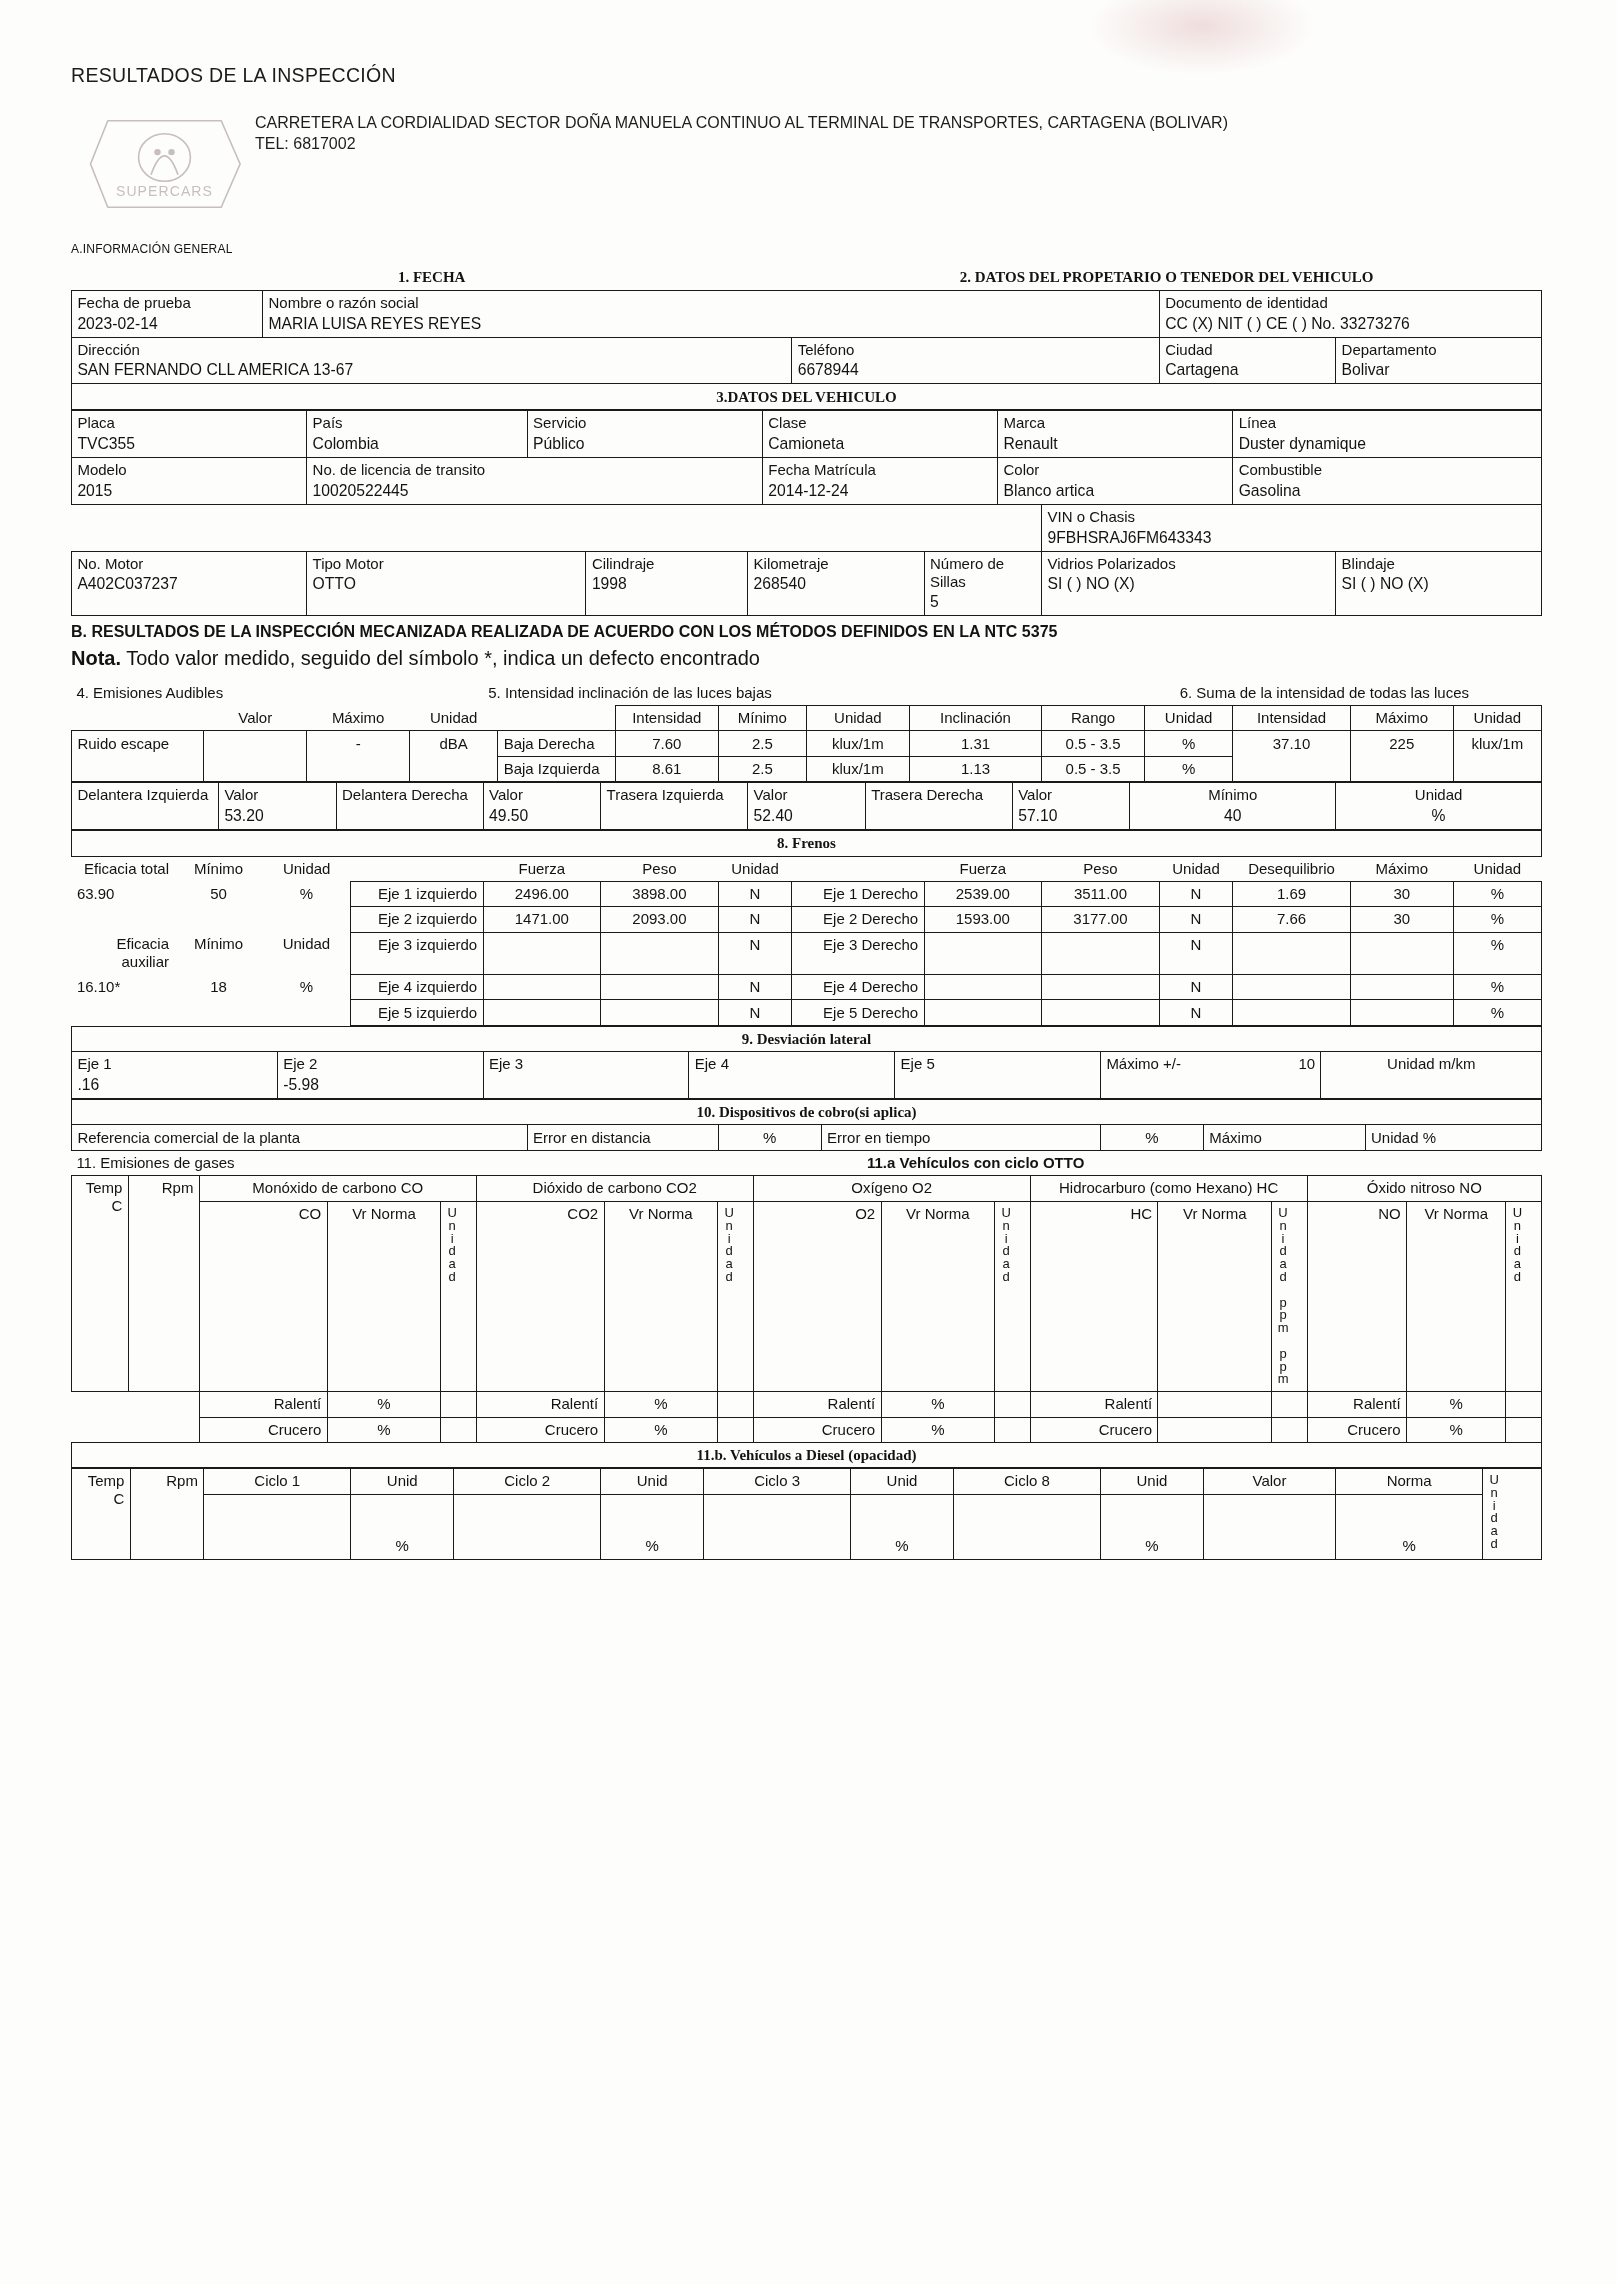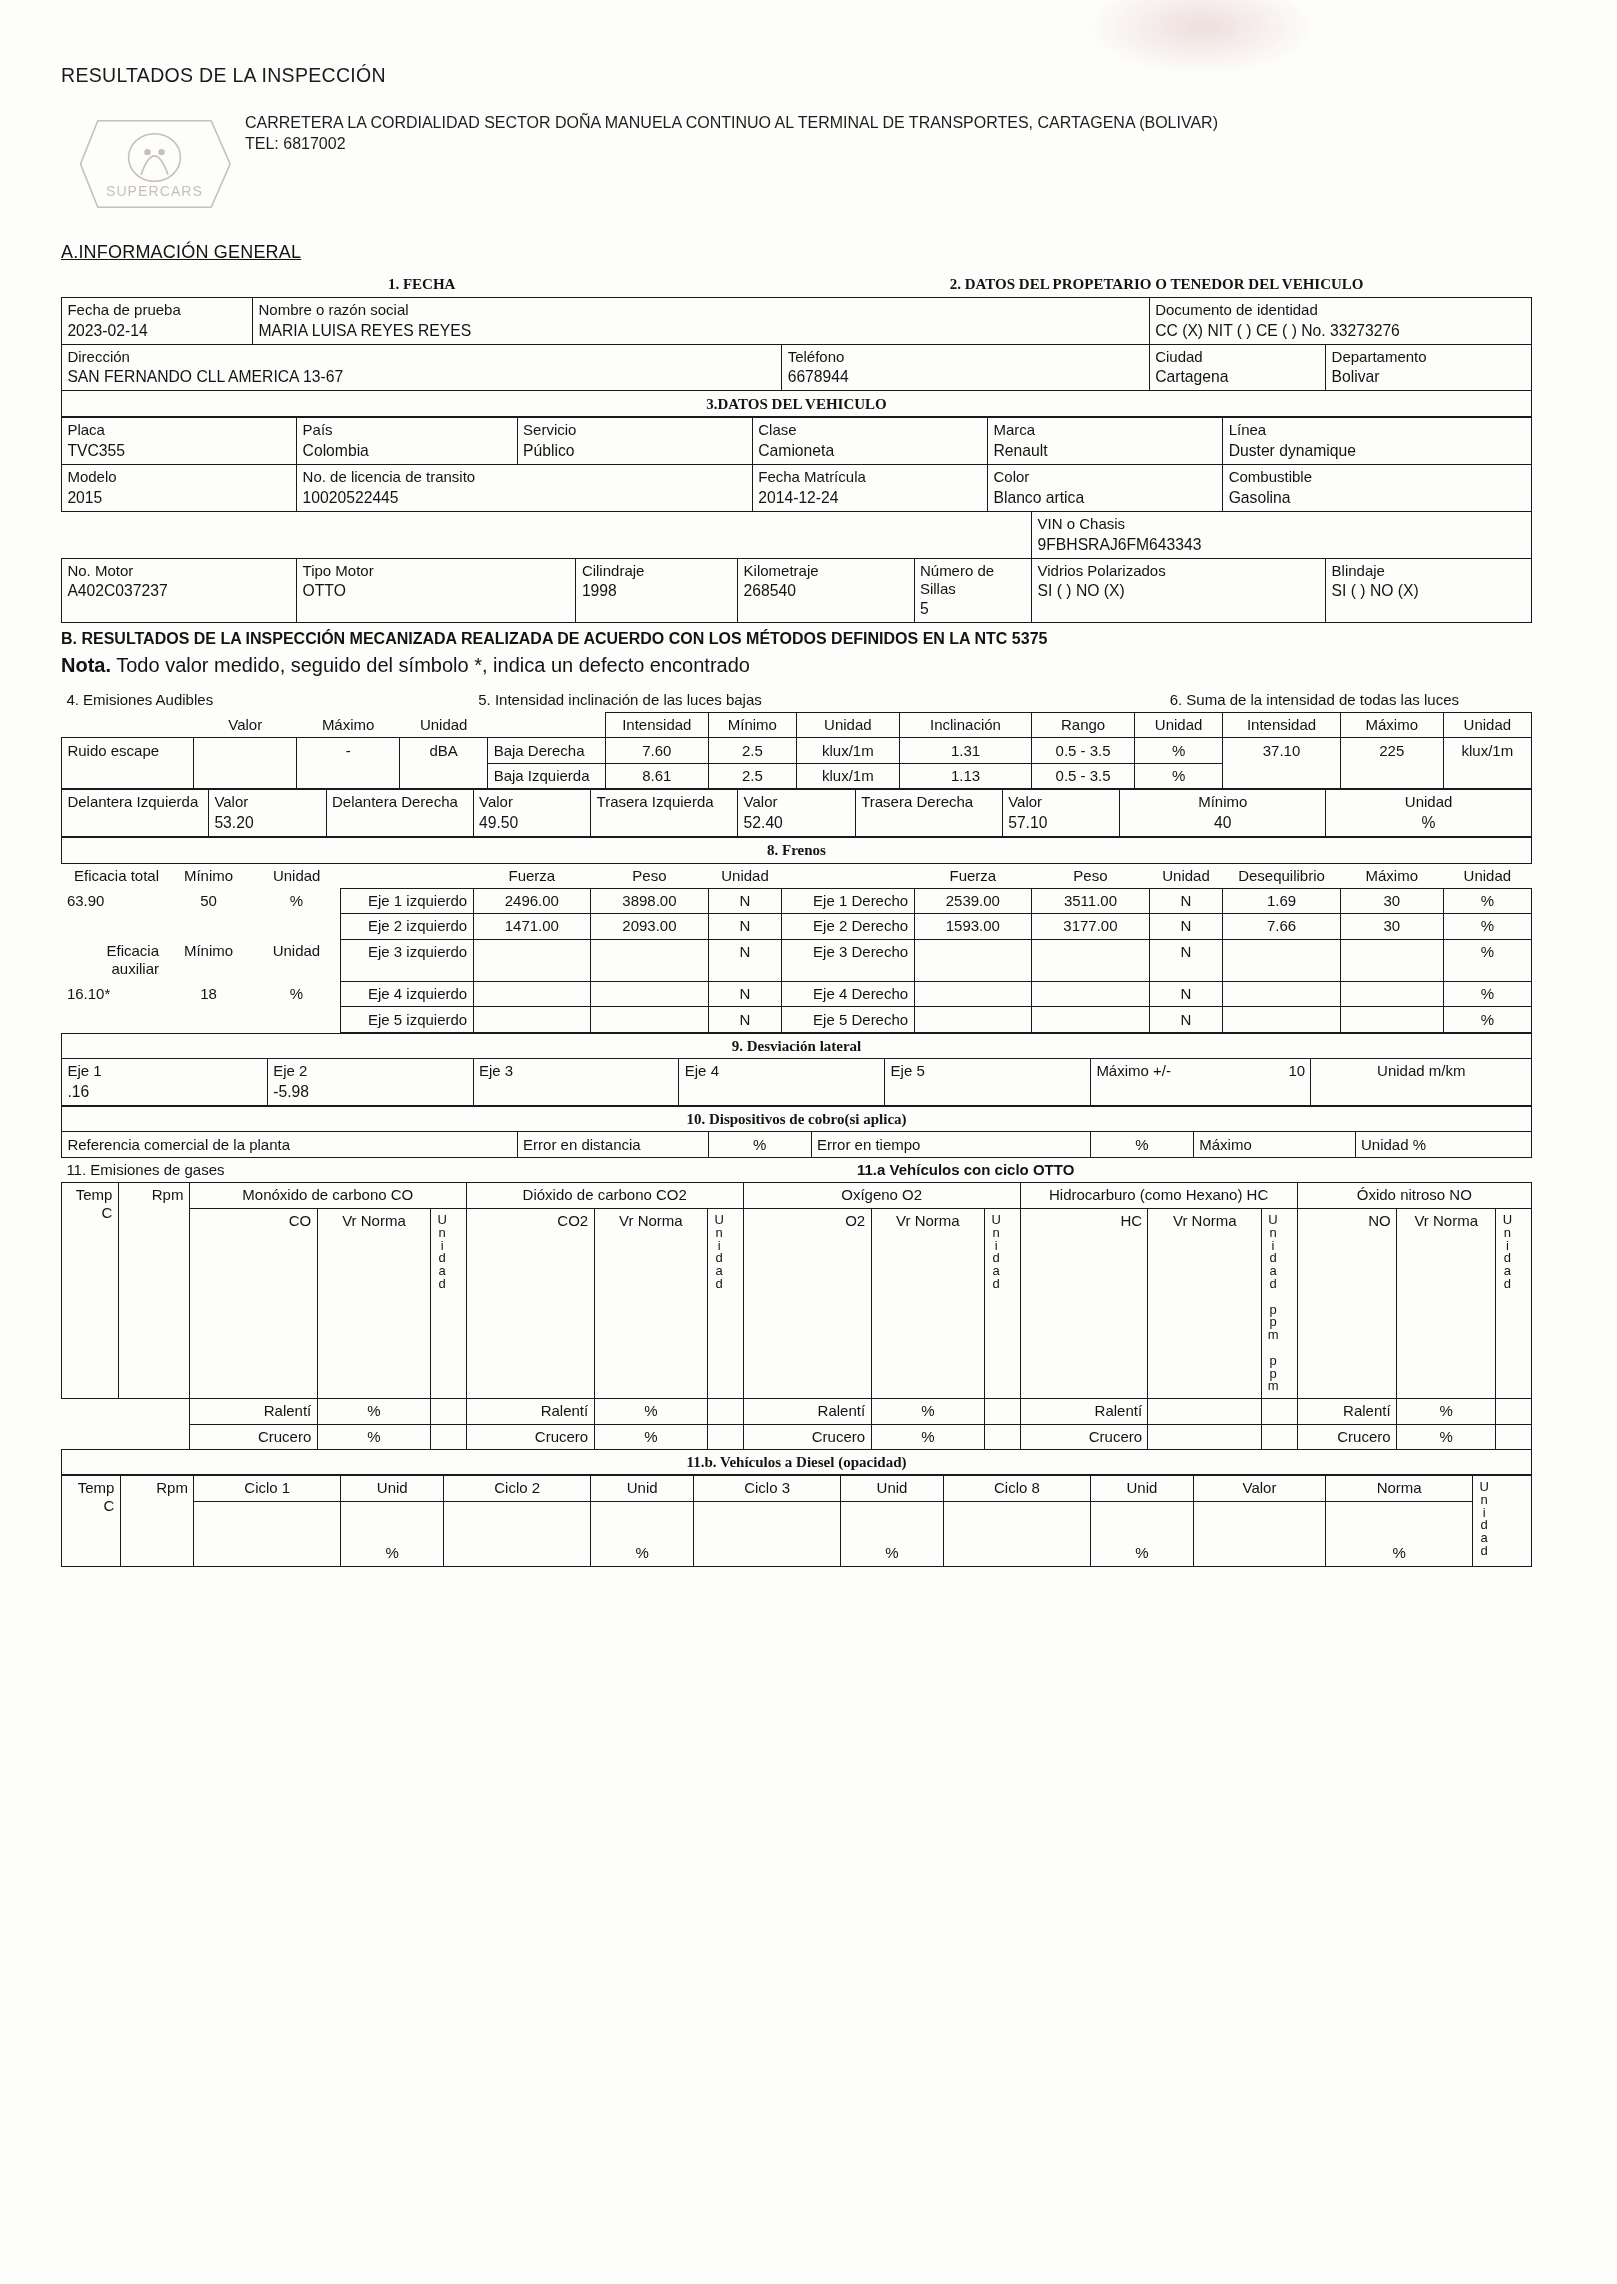--- a/index.html
+++ b/index.html
@@ -19,21 +19,21 @@
   
   .blotch{
     position:absolute;
     top:-21.6px; right:303px;
     width:227px;height:97px;
     background:radial-gradient(ellipse at center, rgba(226,196,196,.55), rgba(255,255,255,0) 70%);
     pointer-events:none;
   }
   .content{
     position:absolute;
-    left:61px; top:64px;
+    left:71px; top:64px;
     width:1471px;
   }
   h1.title{
     font-size:19.5px;
     font-weight:400;
     letter-spacing:0.3px;
     margin:0 0 25px 0;
     color:#1b1b1b;
   }
   
@@ -49,24 +49,23 @@
     opacity:.55;
   }
   .stamp svg{width:100%;height:100%;}
   .cda{
     margin-left:184px;
     font-size:16px;
     line-height:1.32;
     color:#1d1d1d;
   }
   .section-title{
-    font-size:18px;
+    font-size:12px;
     margin:18.4px 0 9.7px 0;
     letter-spacing:0.2px;
-    text-decoration:underline;
   }
   
   table.doc{
     border-collapse:collapse;
     width:100%;
     table-layout:fixed;
   }
   table.doc td{
     border:1.1px solid #1a1a1a;
     font-size:15px;

